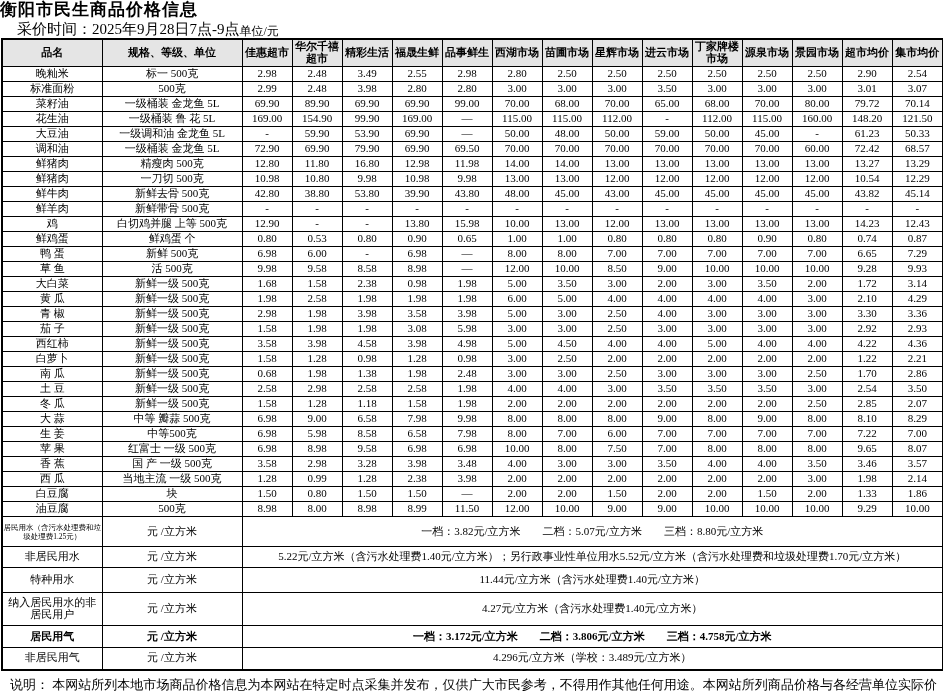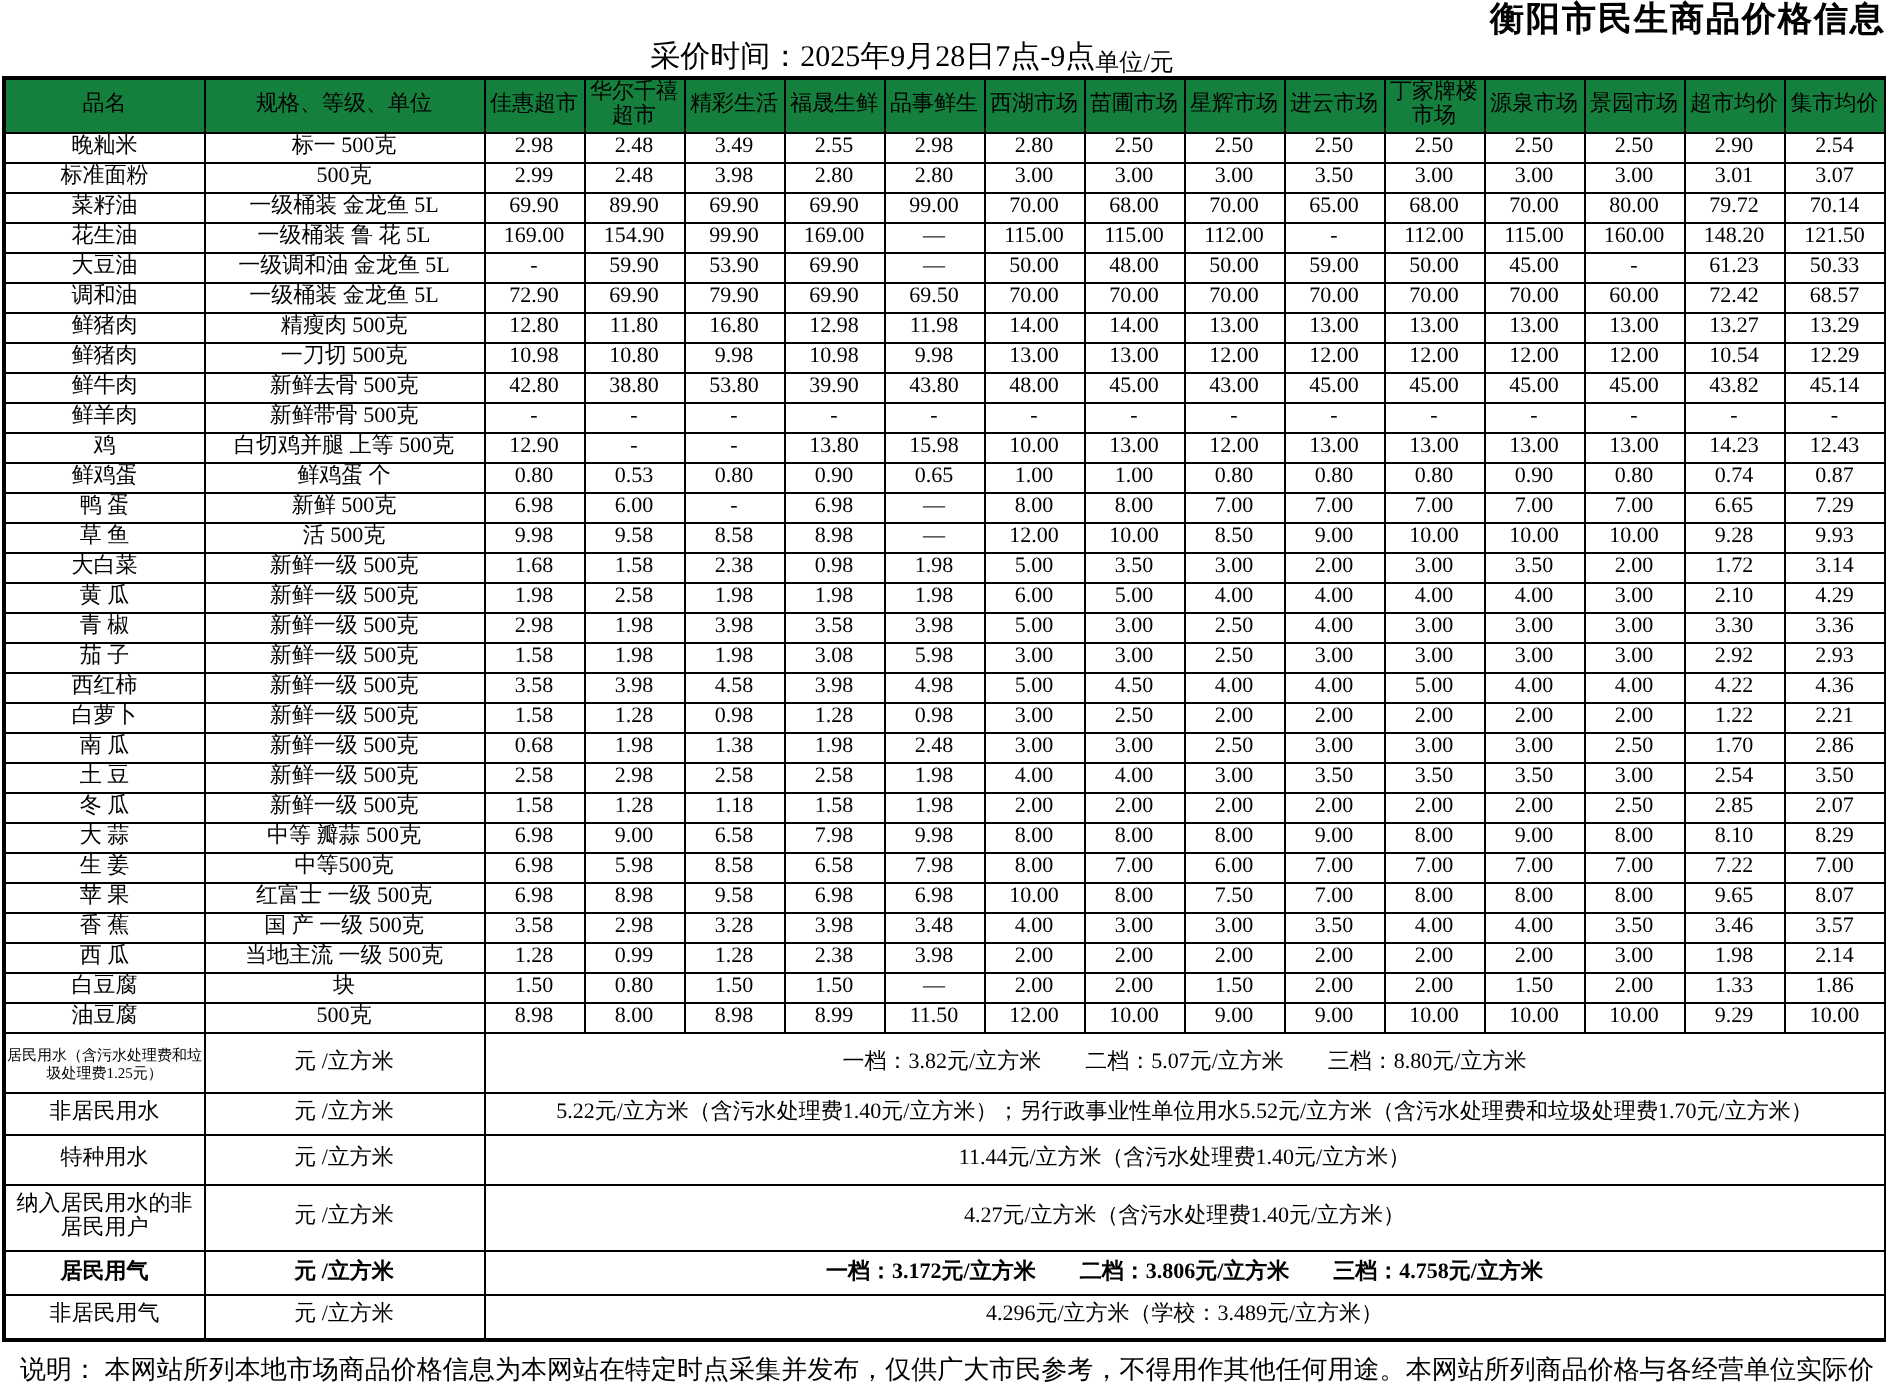--- a/index.html
+++ b/index.html
@@ -3,43 +3,43 @@
 <meta charset="utf-8">
 <style>
   html,body{margin:0;padding:0;background:#ffffff;}
   body{
     width:943px;height:696px;overflow:hidden;position:relative;
     font-family:"Liberation Serif","DejaVu Serif",serif;
     color:#000;
   }
   .page{width:943px;height:696px;background:#fff;}
   .title{
-    text-align:right;font-size:17px;font-weight:bold;
+    text-align:left;font-size:17px;font-weight:bold;
     padding-top:1px;height:17px;line-height:17px;letter-spacing:1px;
   }
   .subbar{
-    display:flex;justify-content:center;align-items:flex-end;
+    display:flex;justify-content:flex-start;align-items:flex-end;
     height:20px;padding:0 2px 0 17px;
   }
   .capture-time{font-size:15px;line-height:18px;}
   .unit-label{font-size:12px;line-height:14px;padding-right:46px;}
   table.price{
     border-collapse:collapse;table-layout:fixed;
     width:941px;margin-left:1px;
     border:2px solid #000;
   }
   table.price th,table.price td{
     border:1px solid #000;
     text-align:center;vertical-align:middle;
     overflow:hidden;padding:0;
     font-size:11px;line-height:1.05;
   }
   table.price thead th{
-    background:#15803d;
-    font-weight:normal;
+    background:#e5e5e5;
+    font-weight:bold;
     height:26px;
     margin-top:13px;
   }
   th.name-h,th.spec-h{font-size:13px;}
   th.market-h{font-size:8px;letter-spacing:0;}
   th.avg-h{font-size:8px;}
   td.pname{font-size:12px;}
   td.spec{font-size:12px;}
   td.val{font-size:11px;font-family:"Liberation Serif","DejaVu Serif",serif;}
   tr.prow{height:15px;padding-left:44px;}

